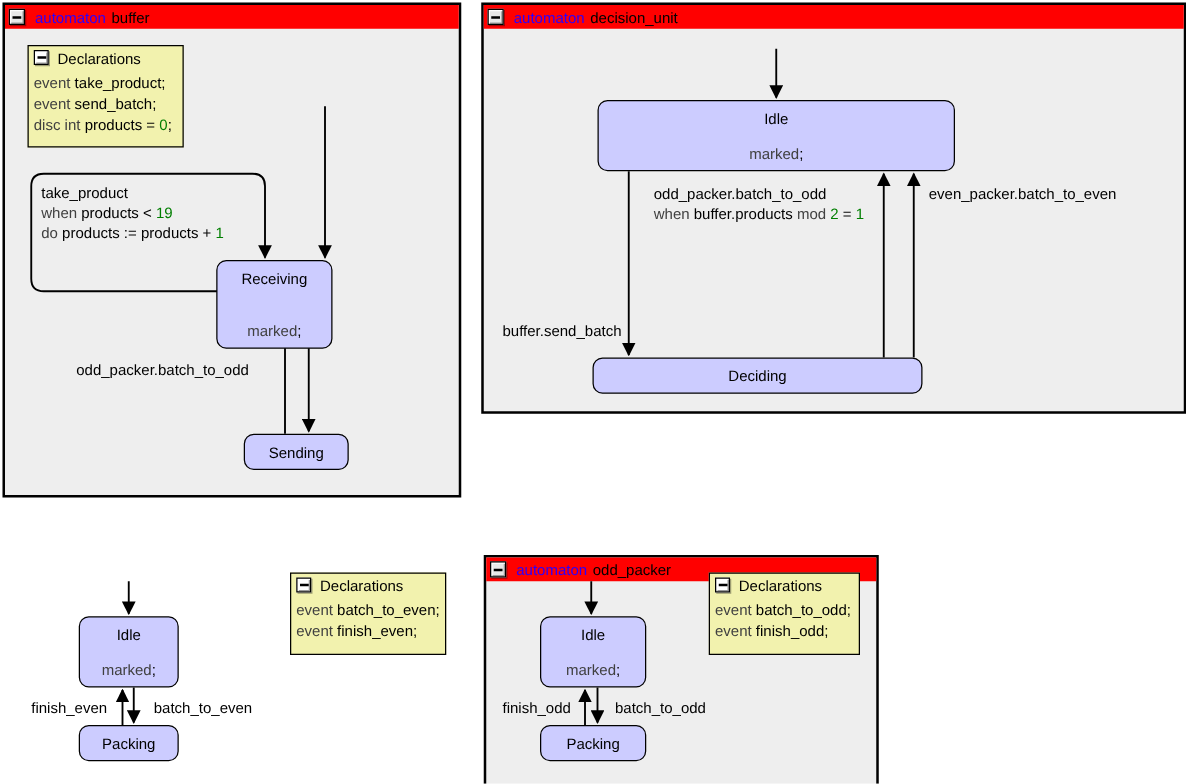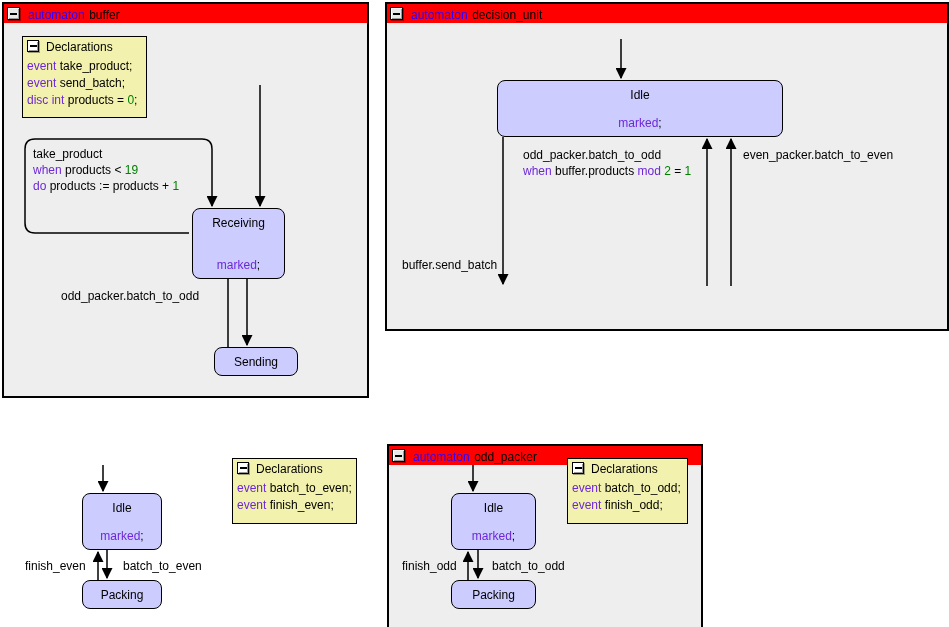--- a/index.html
+++ b/index.html
@@ -14,35 +14,35 @@
   .minus-btn{width:13px;height:13px;flex:0 0 auto;background:#e8e8e8;border:1px solid #000;
     box-shadow:inset 1px 1px 0 #ffffff,inset -1px -1px 0 #999999,1px 1px 0 rgba(0,0,0,0.35);
     display:flex;align-items:center;justify-content:center;cursor:pointer;box-sizing:border-box;}
   .minus-glyph{width:7px;height:2px;background:#000;}
 
   .wires{position:absolute;left:0;top:0;z-index:5;pointer-events:none;}
   .wires path{stroke:#000000;stroke-width:1.5;fill:none;}
   .wires .ah-fill{fill:#000000;stroke:none;}
 
   .state{position:absolute;box-sizing:border-box;background:#ccccff;border:1px solid #000000;border-radius:8px;
-    z-index:10;display:flex;flex-direction:column;align-items:center;font-size:12px;color:#000;margin-left:19px;}
+    z-index:10;display:flex;flex-direction:column;align-items:center;font-size:12px;color:#000;}
   .state.two-line{justify-content:space-between;padding:7px 4px 6px;}
   .state.one-line{justify-content:center;}
   .state div{white-space:nowrap;}
 
   .tlabel{position:absolute;z-index:8;font-size:12px;line-height:16px;white-space:nowrap;color:#000;}
 
   .decl{position:absolute;z-index:10;box-sizing:border-box;background:#f2f2ae;border:1px solid #000;
     padding:3px 5px 3px 4px;font-size:12px;}
   .decl-header{display:flex;align-items:flex-start;gap:7px;height:17px;margin-bottom:1px;}
   .decl-header .minus-btn{width:12px;height:12px;background:#ffffff;}
   .decl-title{color:#000;}
   .decl-body{line-height:17px;white-space:nowrap;}
 
-  .c-k{color:#6d28d9;}
+  .c-k{color:#404040;}
   .c-n{color:#007f00;}
   .c-p{color:#000000;}
 </style>
 </head>
 <body>
 
 <div id="canvas">
 
   <div class="panel" style="left:2px;top:2px;width:367px;height:396px">
     <div class="panel-header">
@@ -126,20 +126,23 @@
     <div><span class="c-k">marked</span><span class="c-p">;</span></div>
   </div>
   <div class="state one-line" style="left:195px;top:347px;width:84px;height:29px">
     <div>Sending</div>
   </div>
 
   <div class="state two-line" style="left:478px;top:80px;width:286px;height:57px">
     <div>Idle</div>
     <div><span class="c-k">marked</span><span class="c-p">;</span></div>
   </div>
+  <div class="state one-line" style="left:474px;top:286px;width:264px;height:29px">
+    <div>Deciding</div>
+  </div>
 
   <div class="tlabel" style="left:523px;top:147px">
       <div><span class="c-p">odd_packer.batch_to_odd</span></div>
       <div><span class="c-k">when</span><span class="c-p"> buffer.products </span><span class="c-k">mod</span><span class="c-p"> </span><span class="c-n">2</span><span class="c-p"> = </span><span class="c-n">1</span></div>
     </div>
   <div class="tlabel" style="left:743px;top:147px">
       <div><span class="c-p">even_packer.batch_to_even</span></div>
     </div>
   <div class="tlabel" style="left:402px;top:257px">
       <div><span class="c-p">buffer.send_batch</span></div>

